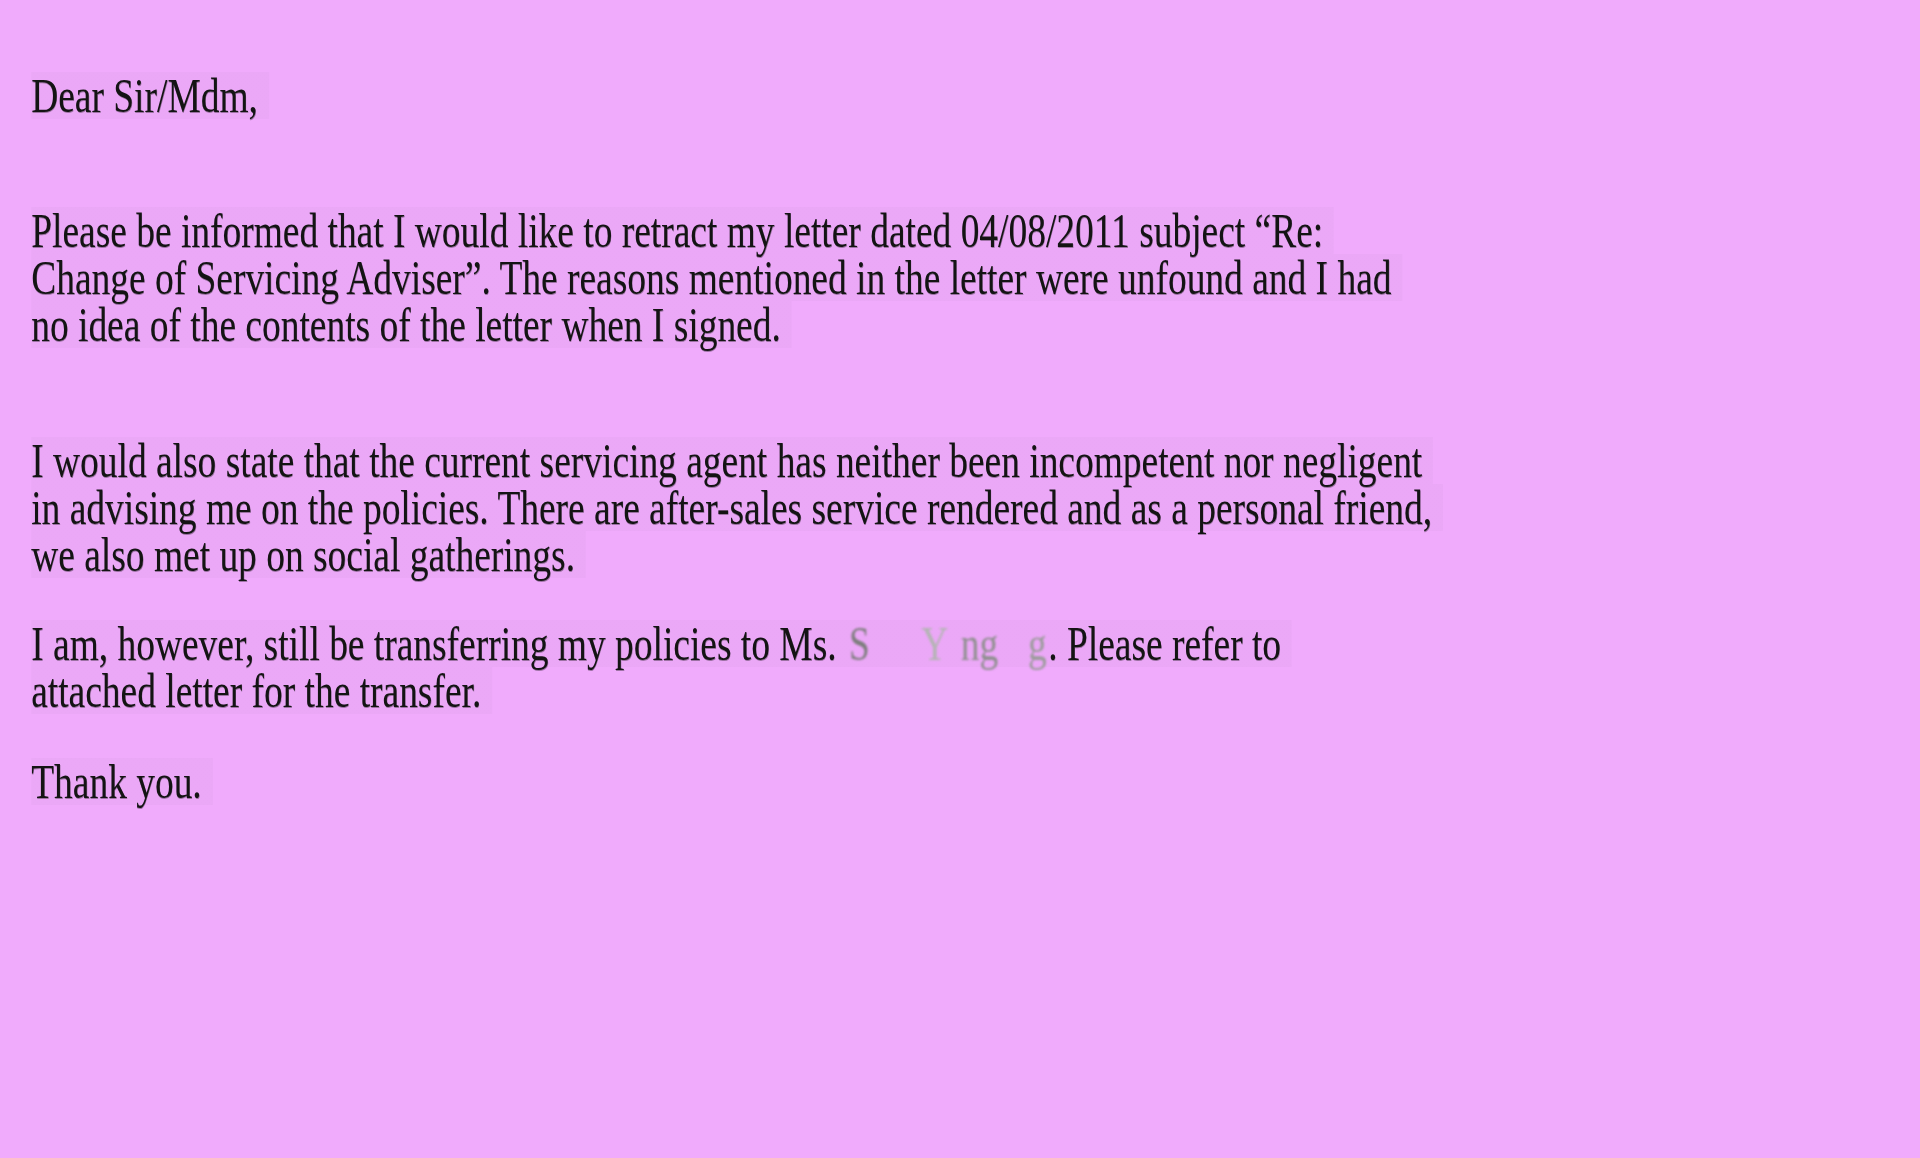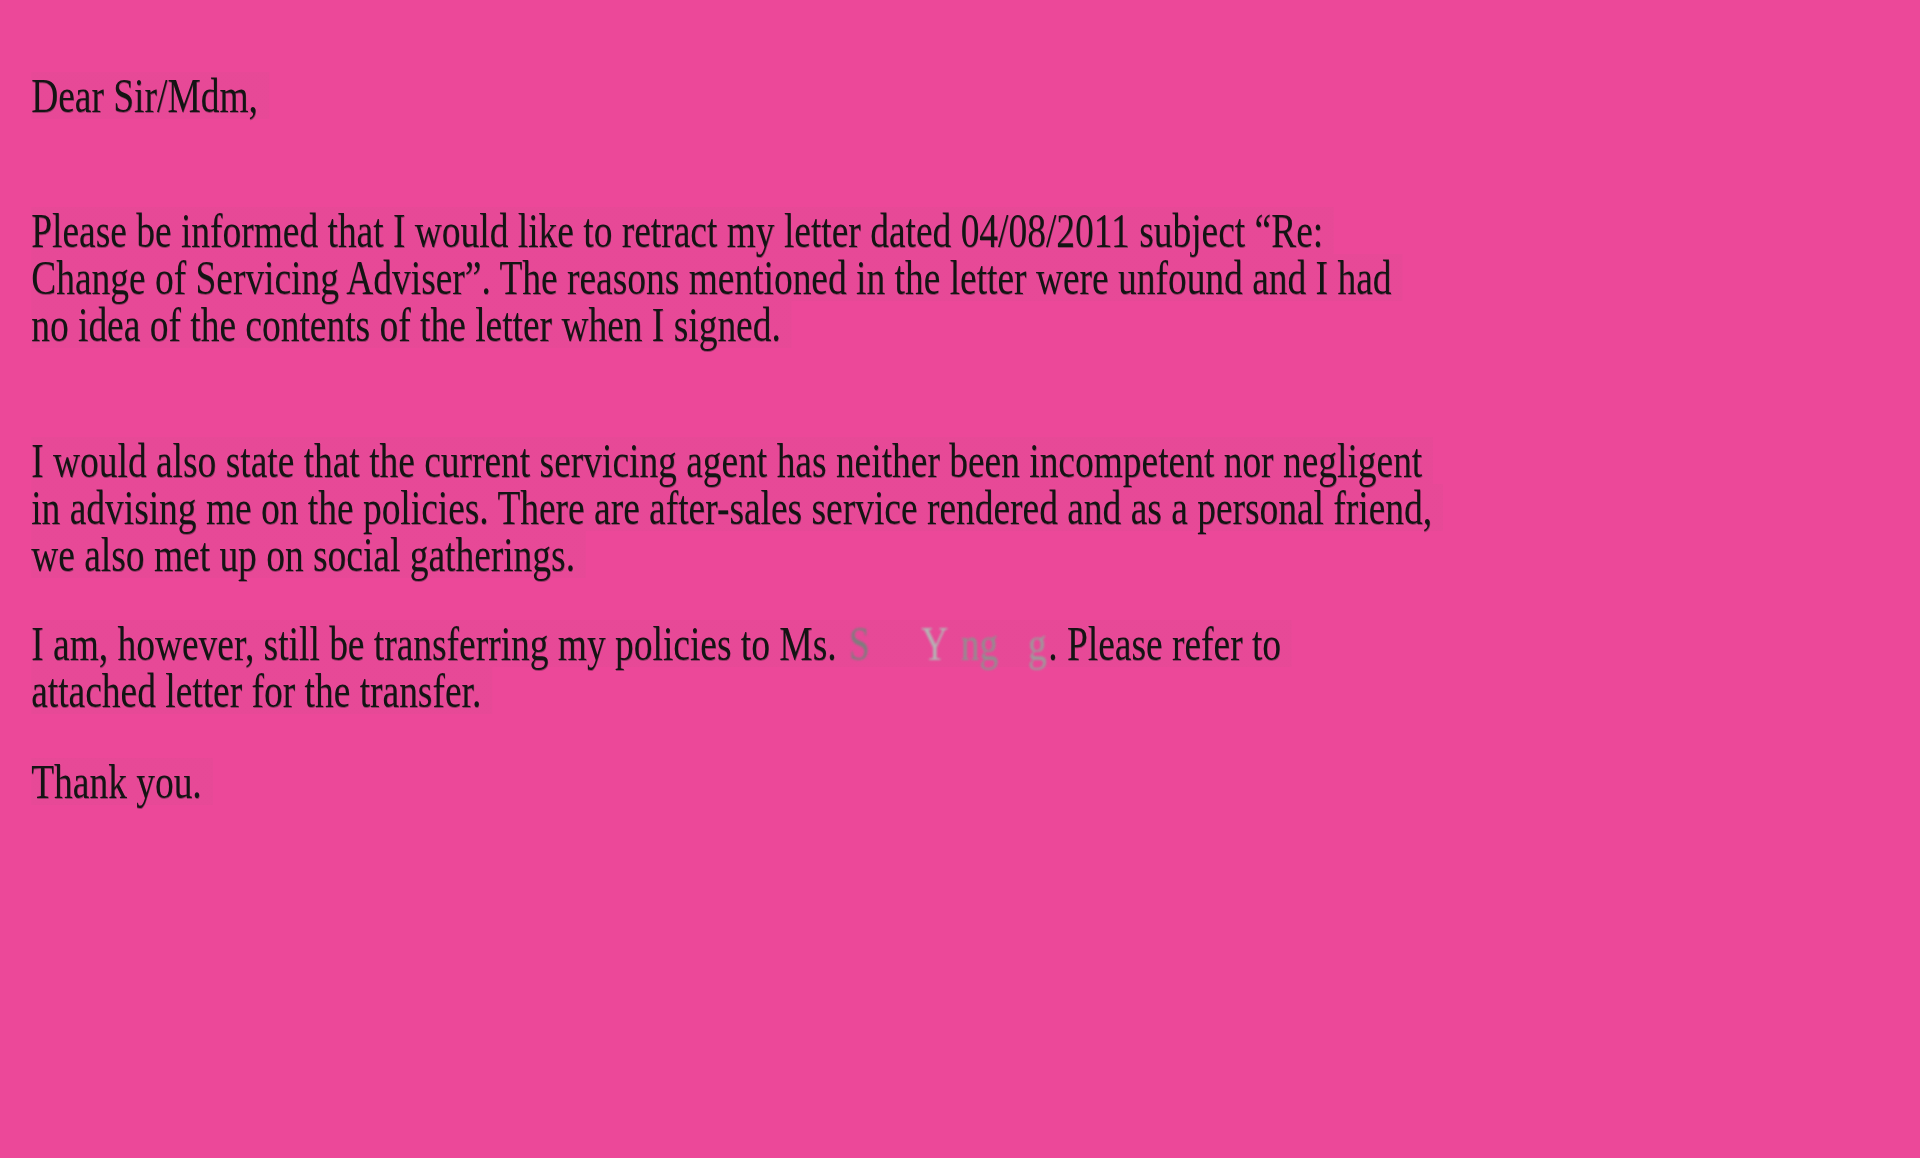--- a/index.html
+++ b/index.html
@@ -9,21 +9,21 @@
   }
   body {
     width: 1920px;
     height: 1158px;
     overflow: hidden;
     position: relative;
   }
   .page {
     position: absolute;
     inset: 0;
-    background: #ec4899;
+    background: #f0abfc;
   }
   
   .letter {
     position: absolute;
     top: 0;
     left: 0;
     width: 2460px;
     transform: scaleX(0.78);
     transform-origin: top left;
     font-family: "Liberation Serif", "DejaVu Serif", serif;

